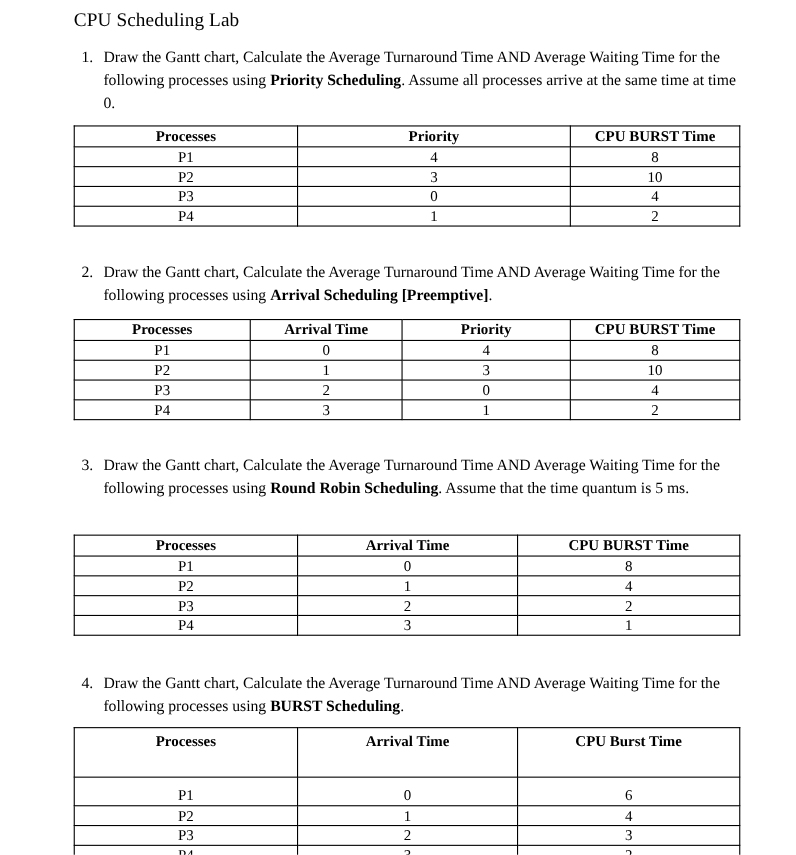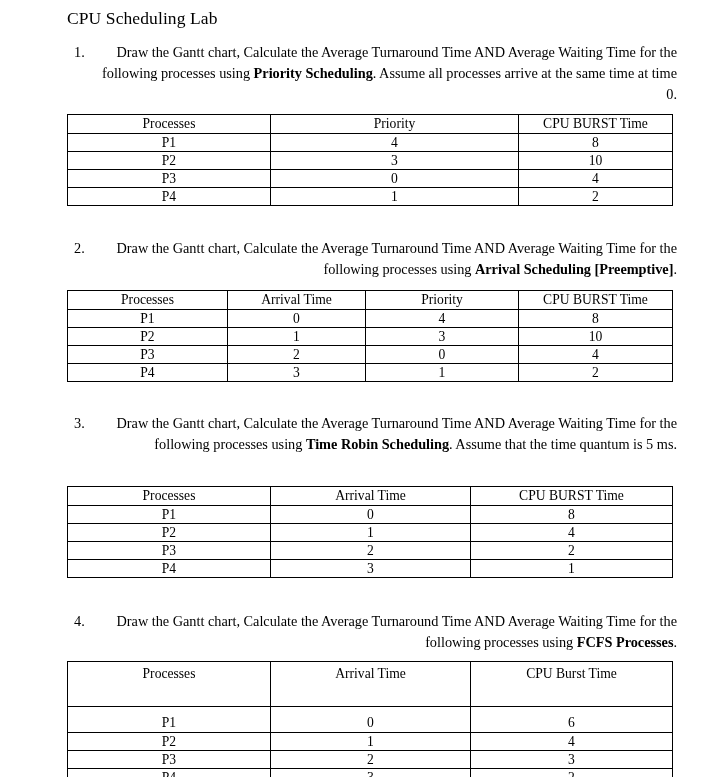--- a/index.html
+++ b/index.html
@@ -45,21 +45,21 @@
     font-size: 14.3px;
     line-height: 21px;
     text-align: left;
     padding-left: 7px;
     box-sizing: border-box;
   }
   .qtext {
     flex: 1 1 auto;
     font-size: 14.3px;
     line-height: 21px;
-    text-align: right;
+    text-align: left;
     letter-spacing: -0.02px;
   }
   .qtext b {
     font-weight: bold;
   }
   table.sched {
     position: absolute;
     border-collapse: collapse;
     table-layout: fixed;
     font-size: 13.6px;
@@ -69,20 +69,21 @@
     border: 1px solid #000000;
     text-align: center;
     vertical-align: middle;
     padding: 0;
     height: 17px;
     line-height: 16px;
     white-space: nowrap;
   }
   table.sched td.hdr {
     height: 18px;
+    font-weight: bold;
   }
   table.sched.tall-head td.hdr {
     height: 40px;
     vertical-align: top;
     padding-top: 4px;
     line-height: 16px;
   }
   table.sched.tall-head td.firstdata {
     height: 24px;
     vertical-align: bottom;
@@ -197,21 +198,21 @@
           <td>1</td>
           <td>2</td>
         </tr>
       </tbody>
     </table>
 
   <div class="qblock" id="q-3">
     <div class="qrow">
       <div class="qnum">3.</div>
       <div class="qtext">
-        <span>Draw the Gantt chart, Calculate the Average Turnaround Time AND Average Waiting Time for the following processes using </span><b>Time Robin Scheduling</b><span>. Assume that the time quantum is 5 ms.</span>
+        <span>Draw the Gantt chart, Calculate the Average Turnaround Time AND Average Waiting Time for the following processes using </span><b>Round Robin Scheduling</b><span>. Assume that the time quantum is 5 ms.</span>
       </div>
     </div>
   </div>
 
   <table class="sched" id="table-3">
       <colgroup>
         <col style="width: 203px;">
         <col style="width: 200px;">
         <col style="width: 202px;">
       </colgroup>
@@ -241,21 +242,21 @@
           <td>3</td>
           <td>1</td>
         </tr>
       </tbody>
     </table>
 
   <div class="qblock" id="q-4">
     <div class="qrow">
       <div class="qnum">4.</div>
       <div class="qtext">
-        <span>Draw the Gantt chart, Calculate the Average Turnaround Time AND Average Waiting Time for the following processes using </span><b>FCFS Processes</b><span>.</span>
+        <span>Draw the Gantt chart, Calculate the Average Turnaround Time AND Average Waiting Time for the following processes using </span><b>BURST Scheduling</b><span>.</span>
       </div>
     </div>
   </div>
 
   <table class="sched tall-head" id="table-4">
       <colgroup>
         <col style="width: 203px;">
         <col style="width: 200px;">
         <col style="width: 202px;">
       </colgroup>

